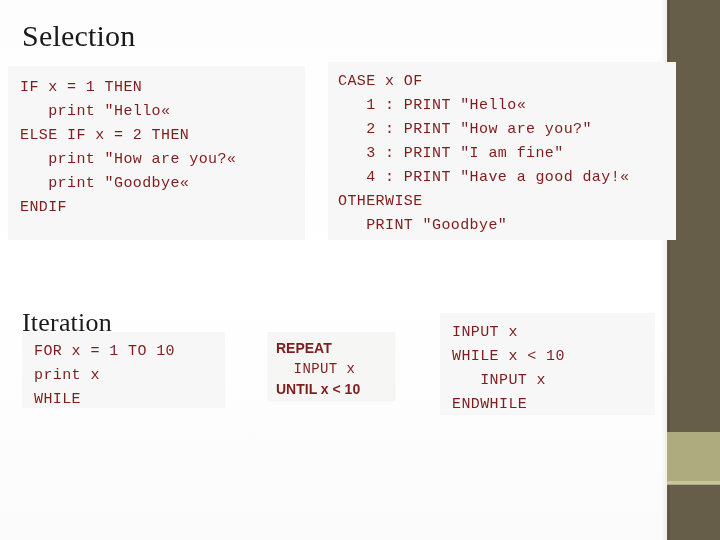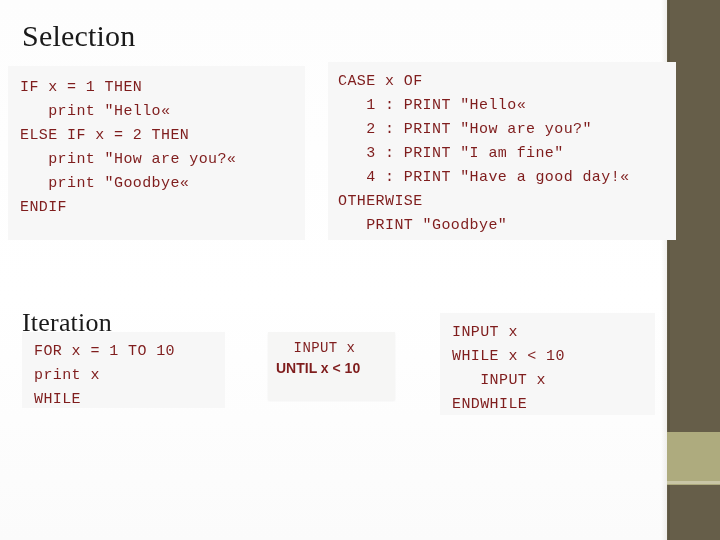--- a/index.html
+++ b/index.html
@@ -193,20 +193,21 @@
 
   <div class="heading" id="title-iteration">Iteration</div>
 
   <div class="code-panel" id="panel-for">
     <div class="code-line">FOR x = 1 TO 10</div>
     <div class="code-line">print x</div>
     <div class="code-line">WHILE</div>
   </div>
 
   <div class="code-panel shaded" id="panel-repeat">
+    <div class="code-line sans-bold">REPEAT</div>
     <div class="code-line">  INPUT x</div>
     <div class="code-line sans-bold">UNTIL x &lt; 10</div>
   </div>
 
   <div class="code-panel" id="panel-while">
     <div class="code-line">INPUT x</div>
     <div class="code-line">WHILE x &lt; 10</div>
     <div class="code-line">   INPUT x</div>
     <div class="code-line">ENDWHILE</div>
   </div>

